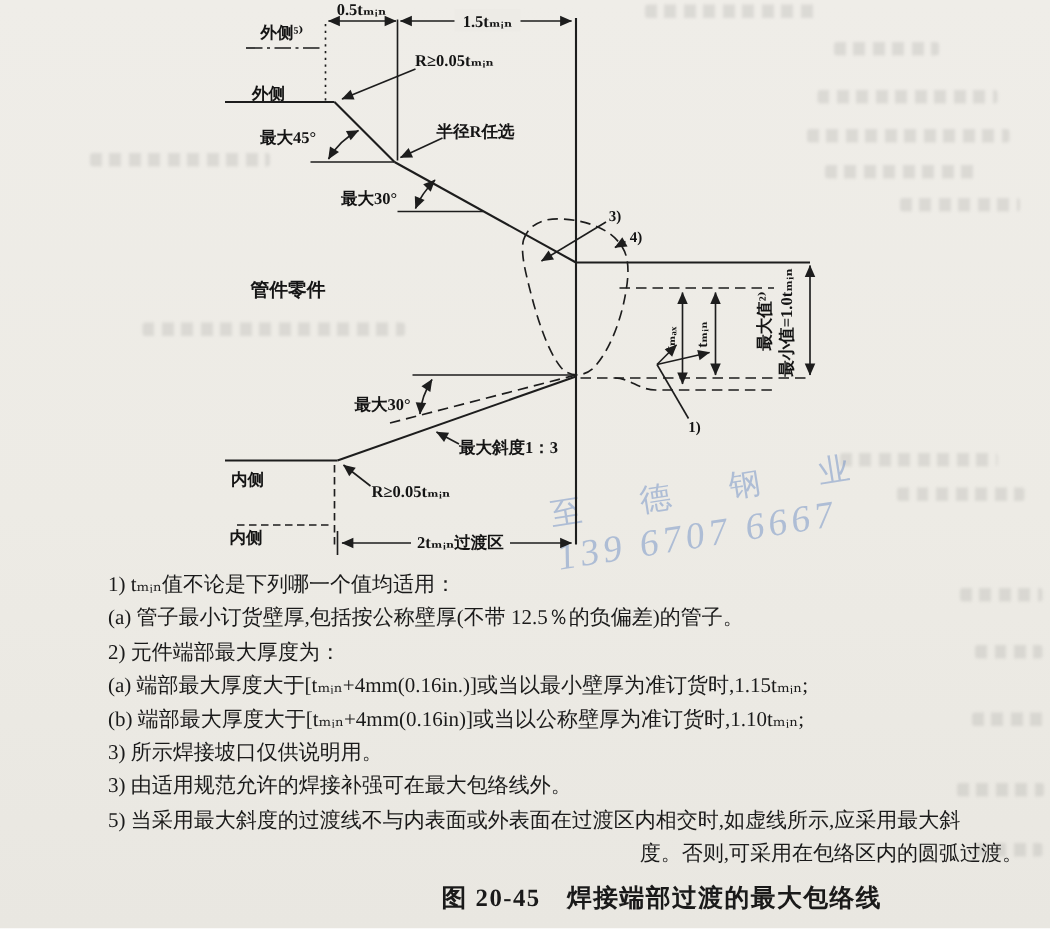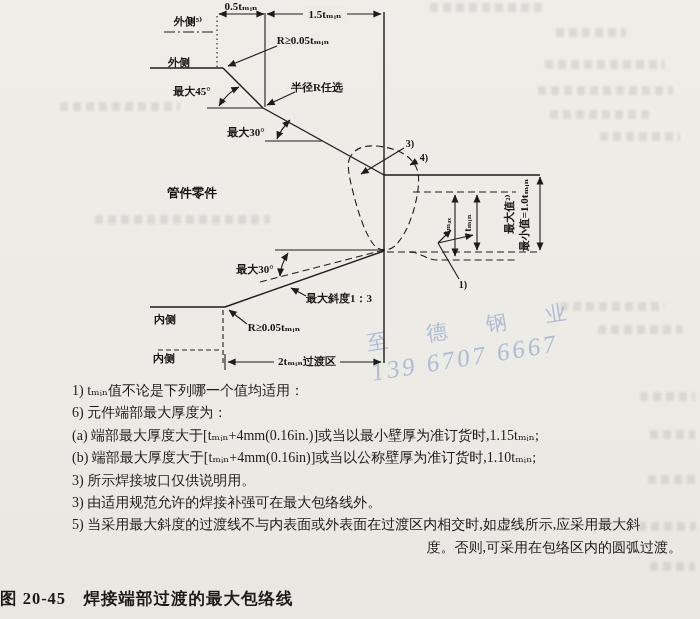--- a/index.html
+++ b/index.html
@@ -16,21 +16,21 @@
   .dot{stroke-dasharray:1.5 3;}
   .dashdot{stroke-dasharray:11 3 2 3;}
   .lbl{fill:#141414;font-family:"Liberation Serif","DejaVu Serif",serif;
        font-weight:600;font-size:11px;text-anchor:middle;}
   .lbl-s{font-size:10px;}
   .lbl-b{font-size:12.5px;}
   .bg{fill:#edebe6;stroke:none;}
   .notes{position:absolute;left:72px;top:380px;width:610px;font-size:14px;
          line-height:22.4px;white-space:nowrap;}
   .notes .cont{padding-left:17px;text-align:right;}
-  .caption{position:absolute;left:0;top:588px;width:588px;text-align:left;
+  .caption{position:absolute;left:0;top:588px;width:588px;text-align:right;
            font-size:16.5px;font-weight:700;letter-spacing:1px;}
   .watermark{position:absolute;left:368px;top:312px;transform:rotate(-9deg);
              color:rgba(122,152,201,0.55);pointer-events:none;}
   .wm-co{font-size:21px;letter-spacing:17px;white-space:nowrap;}
   .wm-ph{font-size:25px;letter-spacing:3px;white-space:nowrap;
          transform:skewX(-8deg);margin-top:2px;}
   .smudge{position:absolute;filter:blur(1.2px);opacity:.5;border-radius:2px;height:9px;
           background:repeating-linear-gradient(90deg,rgba(138,138,135,.38) 0 8px,rgba(138,138,135,0) 8px 13px);}
 </style>
 </head>
@@ -148,21 +148,22 @@
     <text class="lbl" x="528" y="215" transform="rotate(-90,528,215)">最小值=1.0tₘᵢₙ</text>
 
     <text class="lbl lbl-s" x="463" y="288">1)</text>
     <path class="thin" d="M459,279 L438,243"></path>
     <path class="thin" d="M438,243 L451,230" marker-end="url(#ah)"></path>
     <path class="thin" d="M438,243 L473,235" marker-end="url(#ah)"></path>
   </svg>
 
   <div class="notes">
     <div>1) tₘᵢₙ值不论是下列哪一个值均适用：</div>
-    <div>6) 元件端部最大厚度为：</div>
+    <div>(a) 管子最小订货壁厚,包括按公称壁厚(不带 12.5％的负偏差)的管子。</div>
+    <div>2) 元件端部最大厚度为：</div>
     <div>(a) 端部最大厚度大于[tₘᵢₙ+4mm(0.16in.)]或当以最小壁厚为准订货时,1.15tₘᵢₙ;</div>
     <div>(b) 端部最大厚度大于[tₘᵢₙ+4mm(0.16in)]或当以公称壁厚为准订货时,1.10tₘᵢₙ;</div>
     <div>3) 所示焊接坡口仅供说明用。</div>
     <div>3) 由适用规范允许的焊接补强可在最大包络线外。</div>
     <div>5) 当采用最大斜度的过渡线不与内表面或外表面在过渡区内相交时,如虚线所示,应采用最大斜</div>
     <div class="cont">度。否则,可采用在包络区内的圆弧过渡。</div>
   </div>
 
   <div class="caption">图 20-45　焊接端部过渡的最大包络线</div>
 

